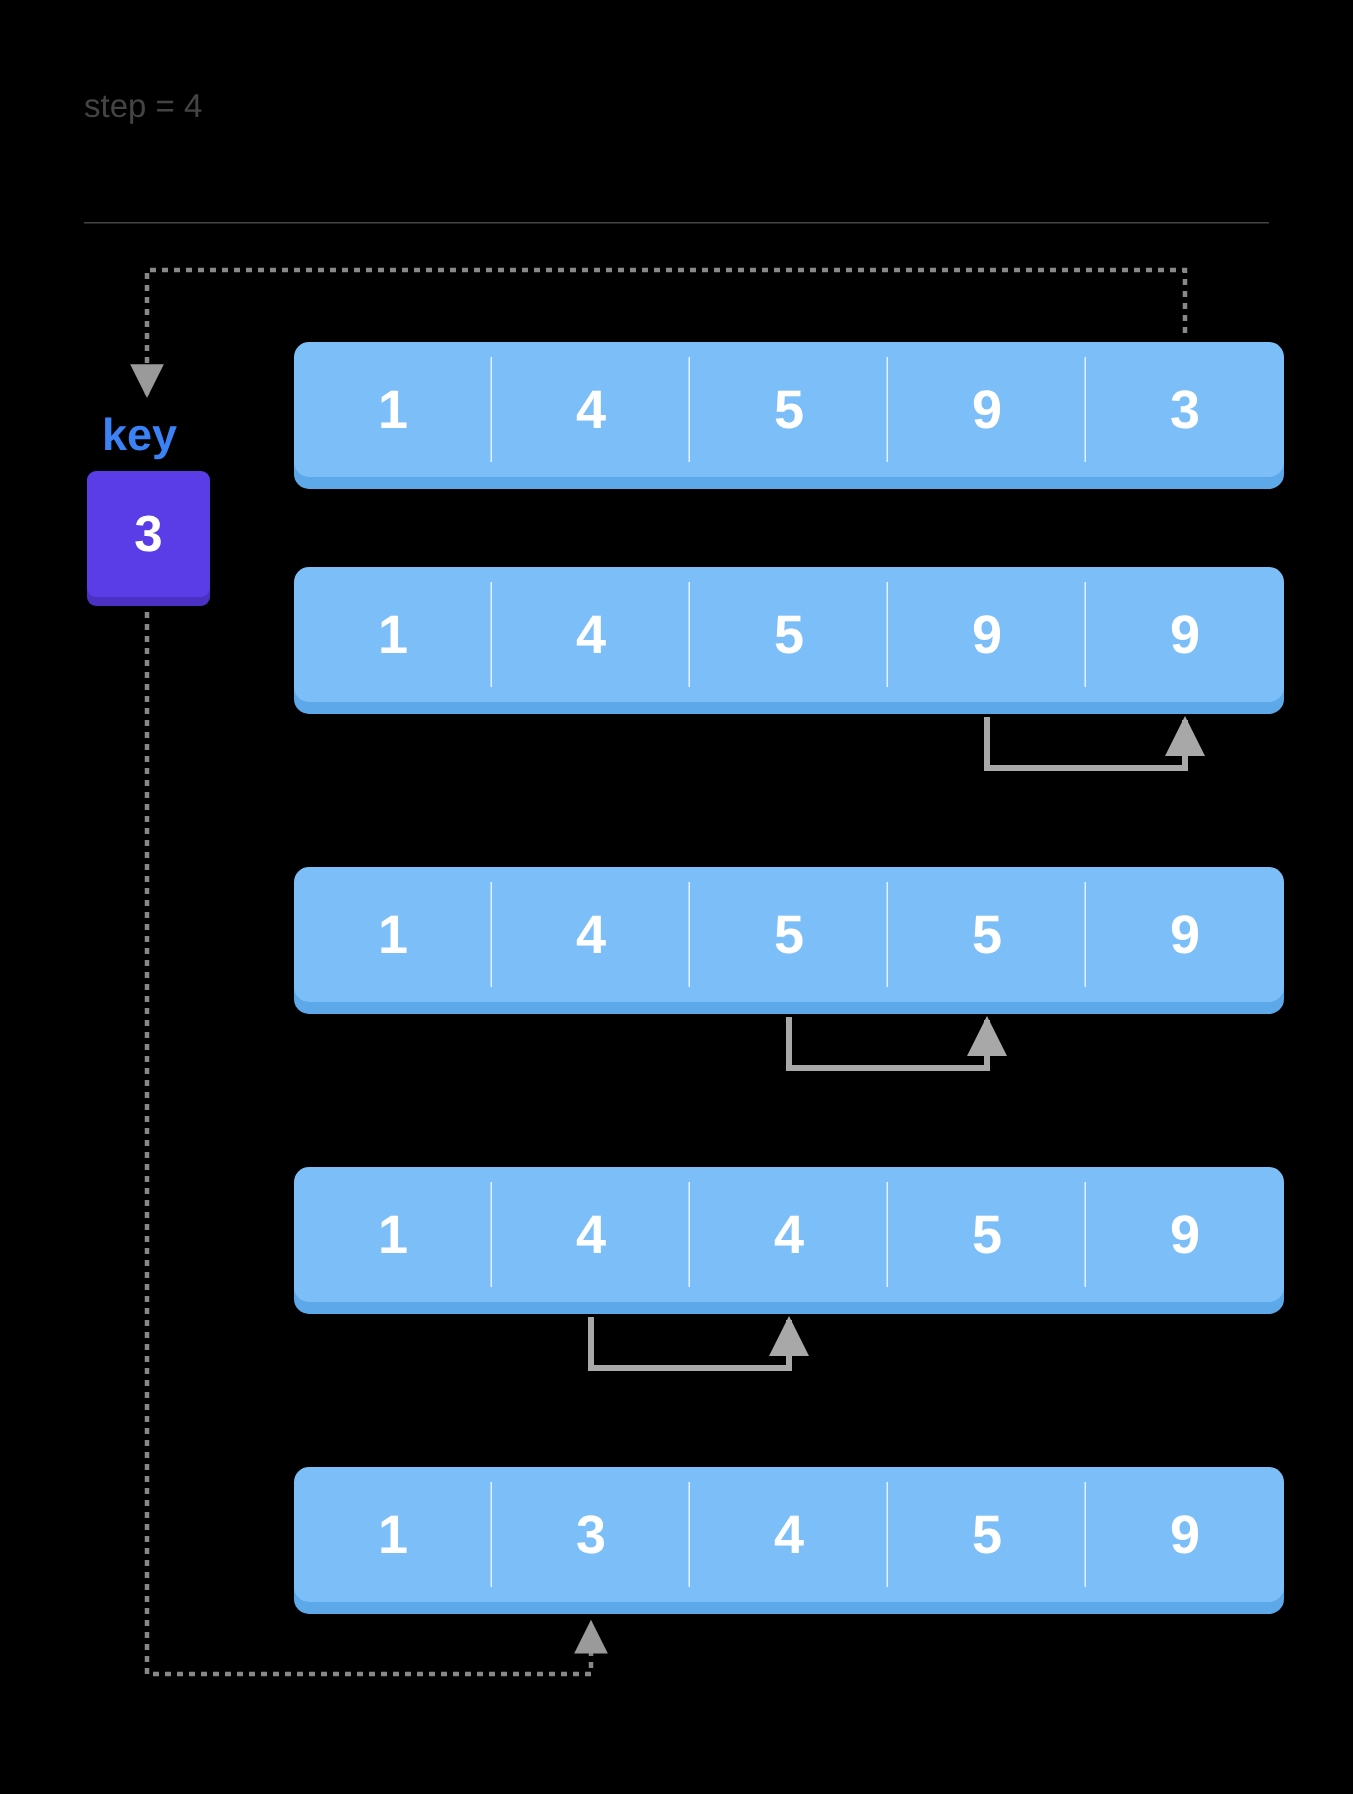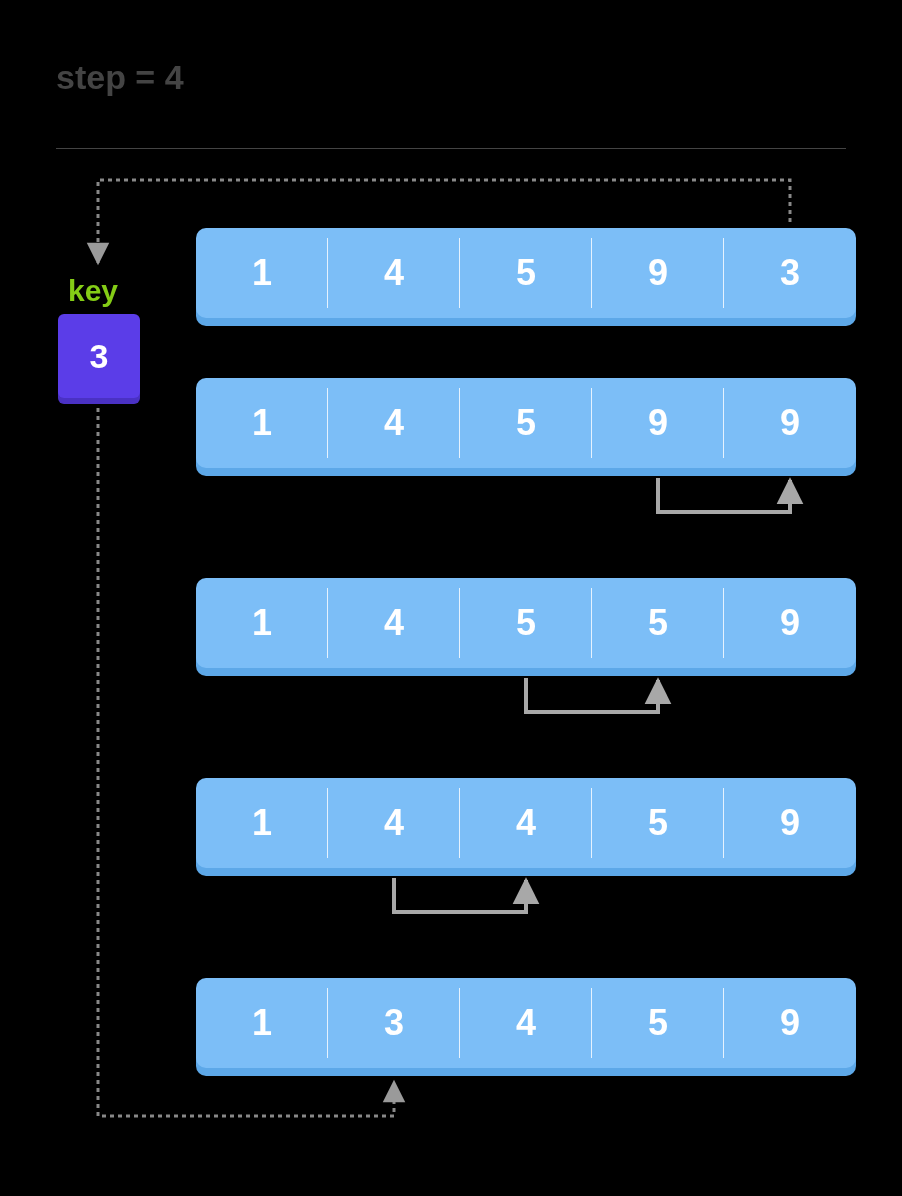--- a/index.html
+++ b/index.html
@@ -8,39 +8,39 @@
     font-family: -apple-system, BlinkMacSystemFont, "Segoe UI", Arial, sans-serif;
     width: 902px;
     height: 1196px;
     position: relative;
     overflow: hidden;
   }
   .step-label {
     position: absolute;
     left: 56px;
     top: 58px;
-    font-size: 34px;
-    font-weight: 700;
+    font-size: 22px;
+    font-weight: 400;
     color: #444;
   }
   .divider {
     position: absolute;
     left: 56px;
     top: 148px;
     width: 790px;
     height: 1px;
     background: #444;
   }
   .key-label {
     position: absolute;
     left: 68px;
     top: 274px;
     font-size: 30px;
     font-weight: 700;
-    color: #84cc16;
+    color: #3b82f6;
   }
   .key-box {
     position: absolute;
     left: 58px;
     top: 314px;
     width: 82px;
     height: 84px;
     background: #5b3de8;
     border-radius: 6px;
     box-shadow: 0 6px 0 0 #4a31c4;

